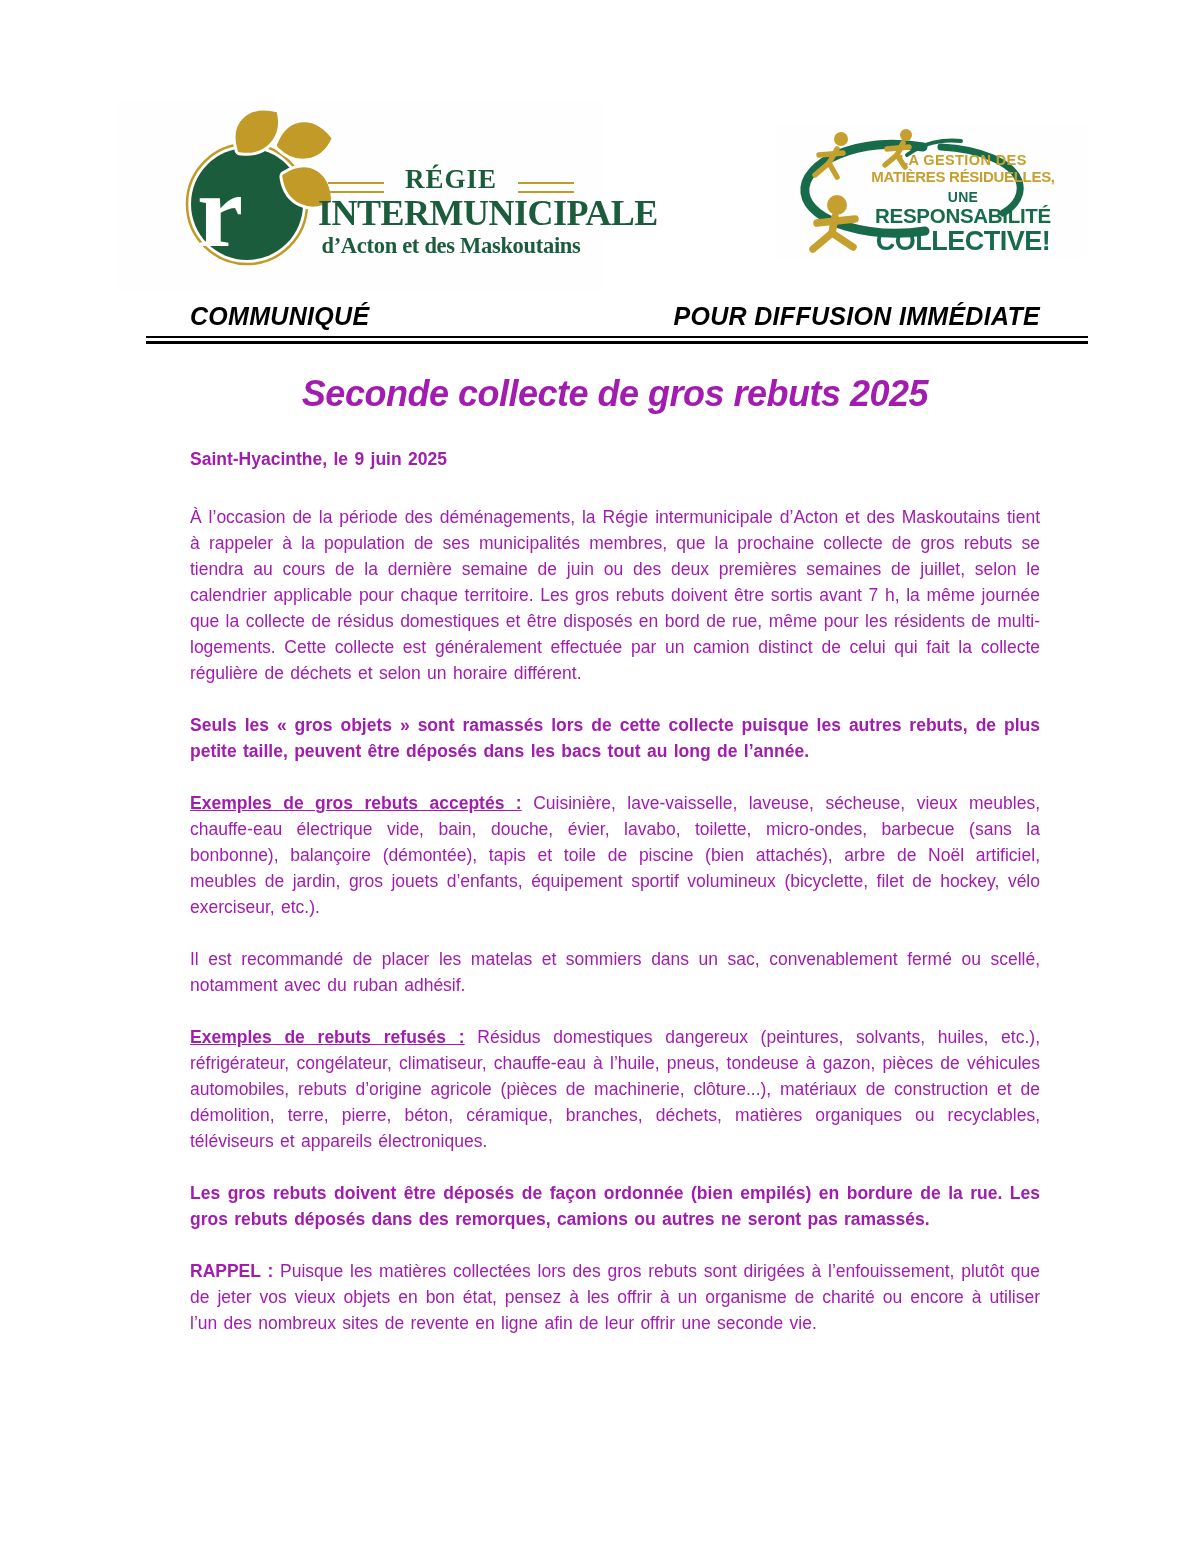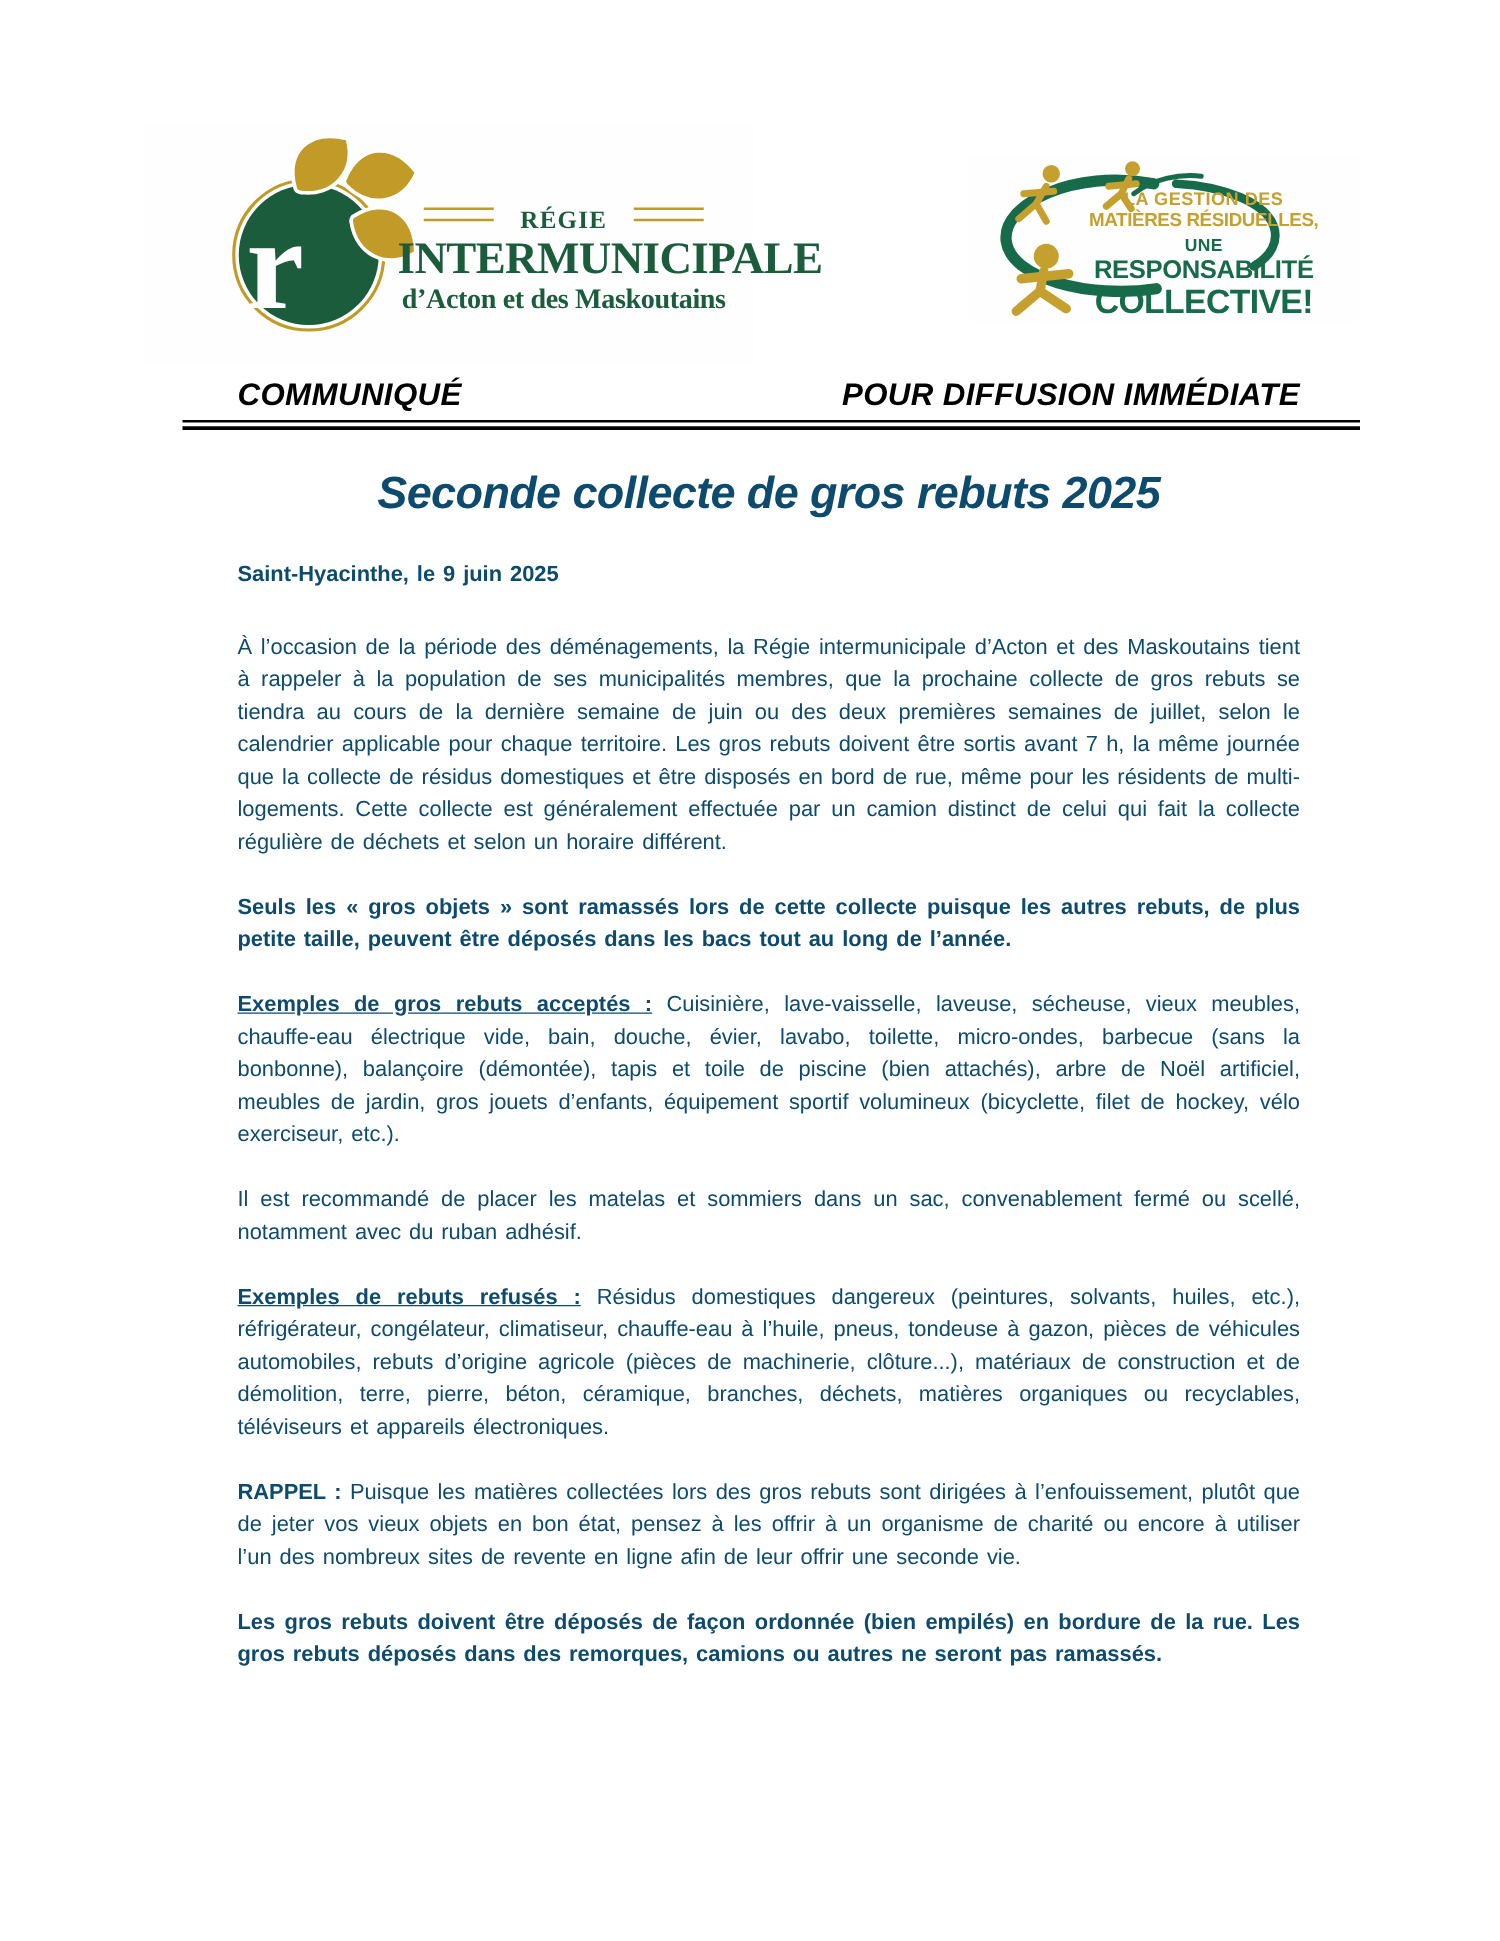--- a/index.html
+++ b/index.html
@@ -8,21 +8,21 @@
     font-family:"Liberation Sans", sans-serif; color:#101010; overflow:hidden;
   }
 
   
   .logo-left {position:absolute; left:115px; top:100px; width:490px; height:190px; background:#fefefe;}
   .ll-mark {position:absolute; left:42px; top:6px;}
   .ll-text {
     position:absolute; left:203px; top:66px; width:266px; text-align:center;
     font-family:"Liberation Serif", serif; font-weight:bold; color:#1a5c3b;
   }
-  .ll-line1 {display:flex; align-items:flex-start; justify-content:center; gap:21px; font-size:20px; letter-spacing:1px; line-height:1;}
+  .ll-line1 {display:flex; align-items:flex-end; justify-content:center; gap:21px; font-size:27px; letter-spacing:1px; line-height:1;}
   .goldbars {width:56px; height:7px; border-top:2px solid #c19a27; border-bottom:2px solid #c19a27;}
   .ll-line2 {font-size:36px; letter-spacing:-0.5px; line-height:1.05; margin-top:2px;}
   .ll-line3 {font-size:22.5px; letter-spacing:-0.3px; line-height:1.05; margin-top:1px;}
 
   
   .logo-right {position:absolute; left:775px; top:125px; width:312px; height:133px; background:#fefefe;}
   .lr-art {position:absolute; left:0; top:0;}
   .lr-text {position:absolute; left:86px; top:28px; width:204px; text-align:center; line-height:1.08;}
   .lr1 {font-size:14.5px; font-weight:bold; color:#c6a02f; letter-spacing:0.4px;}
   .lr2 {font-size:15px; font-weight:bold; color:#c6a02f; letter-spacing:-0.3px;}
@@ -38,21 +38,21 @@
     font-weight:bold; font-style:italic; font-size:25px; letter-spacing:0.3px; color:#000;
   }
   .hdr-rule {
     position:absolute; left:146px; top:336px; width:942px; height:3px;
     border-top:2px solid #000; border-bottom:3px solid #000;
   }
 
   
   .content {
     position:absolute; left:190px; top:372px; width:850px;
-    font-size:17.5px; line-height:26px; text-align:justify; word-spacing:1.5px; color:#0c4a6e;
+    font-size:17.5px; line-height:26px; text-align:justify; word-spacing:1.5px; color:#a21caf;
   }
   .doc-title {
     text-align:center; font-size:36px; line-height:44px; font-weight:bold; font-style:italic;
     letter-spacing:-0.5px; margin:0 0 30px 0; word-spacing:0;
   }
   .dateline {font-weight:bold; text-align:left; margin:0 0 32px 0;}
   .para {margin:0 0 26px 0;}
   .b {font-weight:bold;}
   .u {text-decoration:underline;}
 </style>
@@ -129,18 +129,18 @@
 
     <p class="para b"><span>Seuls les « gros objets » sont ramassés lors de cette collecte puisque les autres rebuts, de plus petite taille, peuvent être déposés dans les bacs tout au long de l’année.</span></p>
 
 
     <p class="para"><span class="b u">Exemples de gros rebuts acceptés :</span><span> Cuisinière, lave-vaisselle, laveuse, sécheuse, vieux meubles, chauffe-eau électrique vide, bain, douche, évier, lavabo, toilette, micro-ondes, barbecue (sans la bonbonne), balançoire (démontée), tapis et toile de piscine (bien attachés), arbre de Noël artificiel, meubles de jardin, gros jouets d’enfants, équipement sportif volumineux (bicyclette, filet de hockey, vélo exerciseur, etc.).</span></p>
 
     <p class="para"><span>Il est recommandé de placer les matelas et sommiers dans un sac, convenablement fermé ou scellé, notamment avec du ruban adhésif.</span></p>
 
     <p class="para"><span class="b u">Exemples de rebuts refusés :</span><span> Résidus domestiques dangereux (peintures, solvants, huiles, etc.), réfrigérateur, congélateur, climatiseur, chauffe-eau à l’huile, pneus, tondeuse à gazon, pièces de véhicules automobiles, rebuts d’origine agricole (pièces de machinerie, clôture...), matériaux de construction et de démolition, terre, pierre, béton, céramique, branches, déchets, matières organiques ou recyclables, téléviseurs et appareils électroniques.</span></p>
 
+    <p class="para b"><span>Les gros rebuts doivent être déposés de façon ordonnée (bien empilés) en bordure de la rue. Les gros rebuts déposés dans des remorques, camions ou autres ne seront pas ramassés.</span></p>
+
     <p class="para"><span class="b">RAPPEL :</span><span> Puisque les matières collectées lors des gros rebuts sont dirigées à l’enfouissement, plutôt que de jeter vos vieux objets en bon état, pensez à les offrir à un organisme de charité ou encore à utiliser l’un des nombreux sites de revente en ligne afin de leur offrir une seconde vie.</span></p>
-
-    <p class="para b"><span>Les gros rebuts doivent être déposés de façon ordonnée (bien empilés) en bordure de la rue. Les gros rebuts déposés dans des remorques, camions ou autres ne seront pas ramassés.</span></p>
   </div>
 
 </div>
 
 </body></html>

